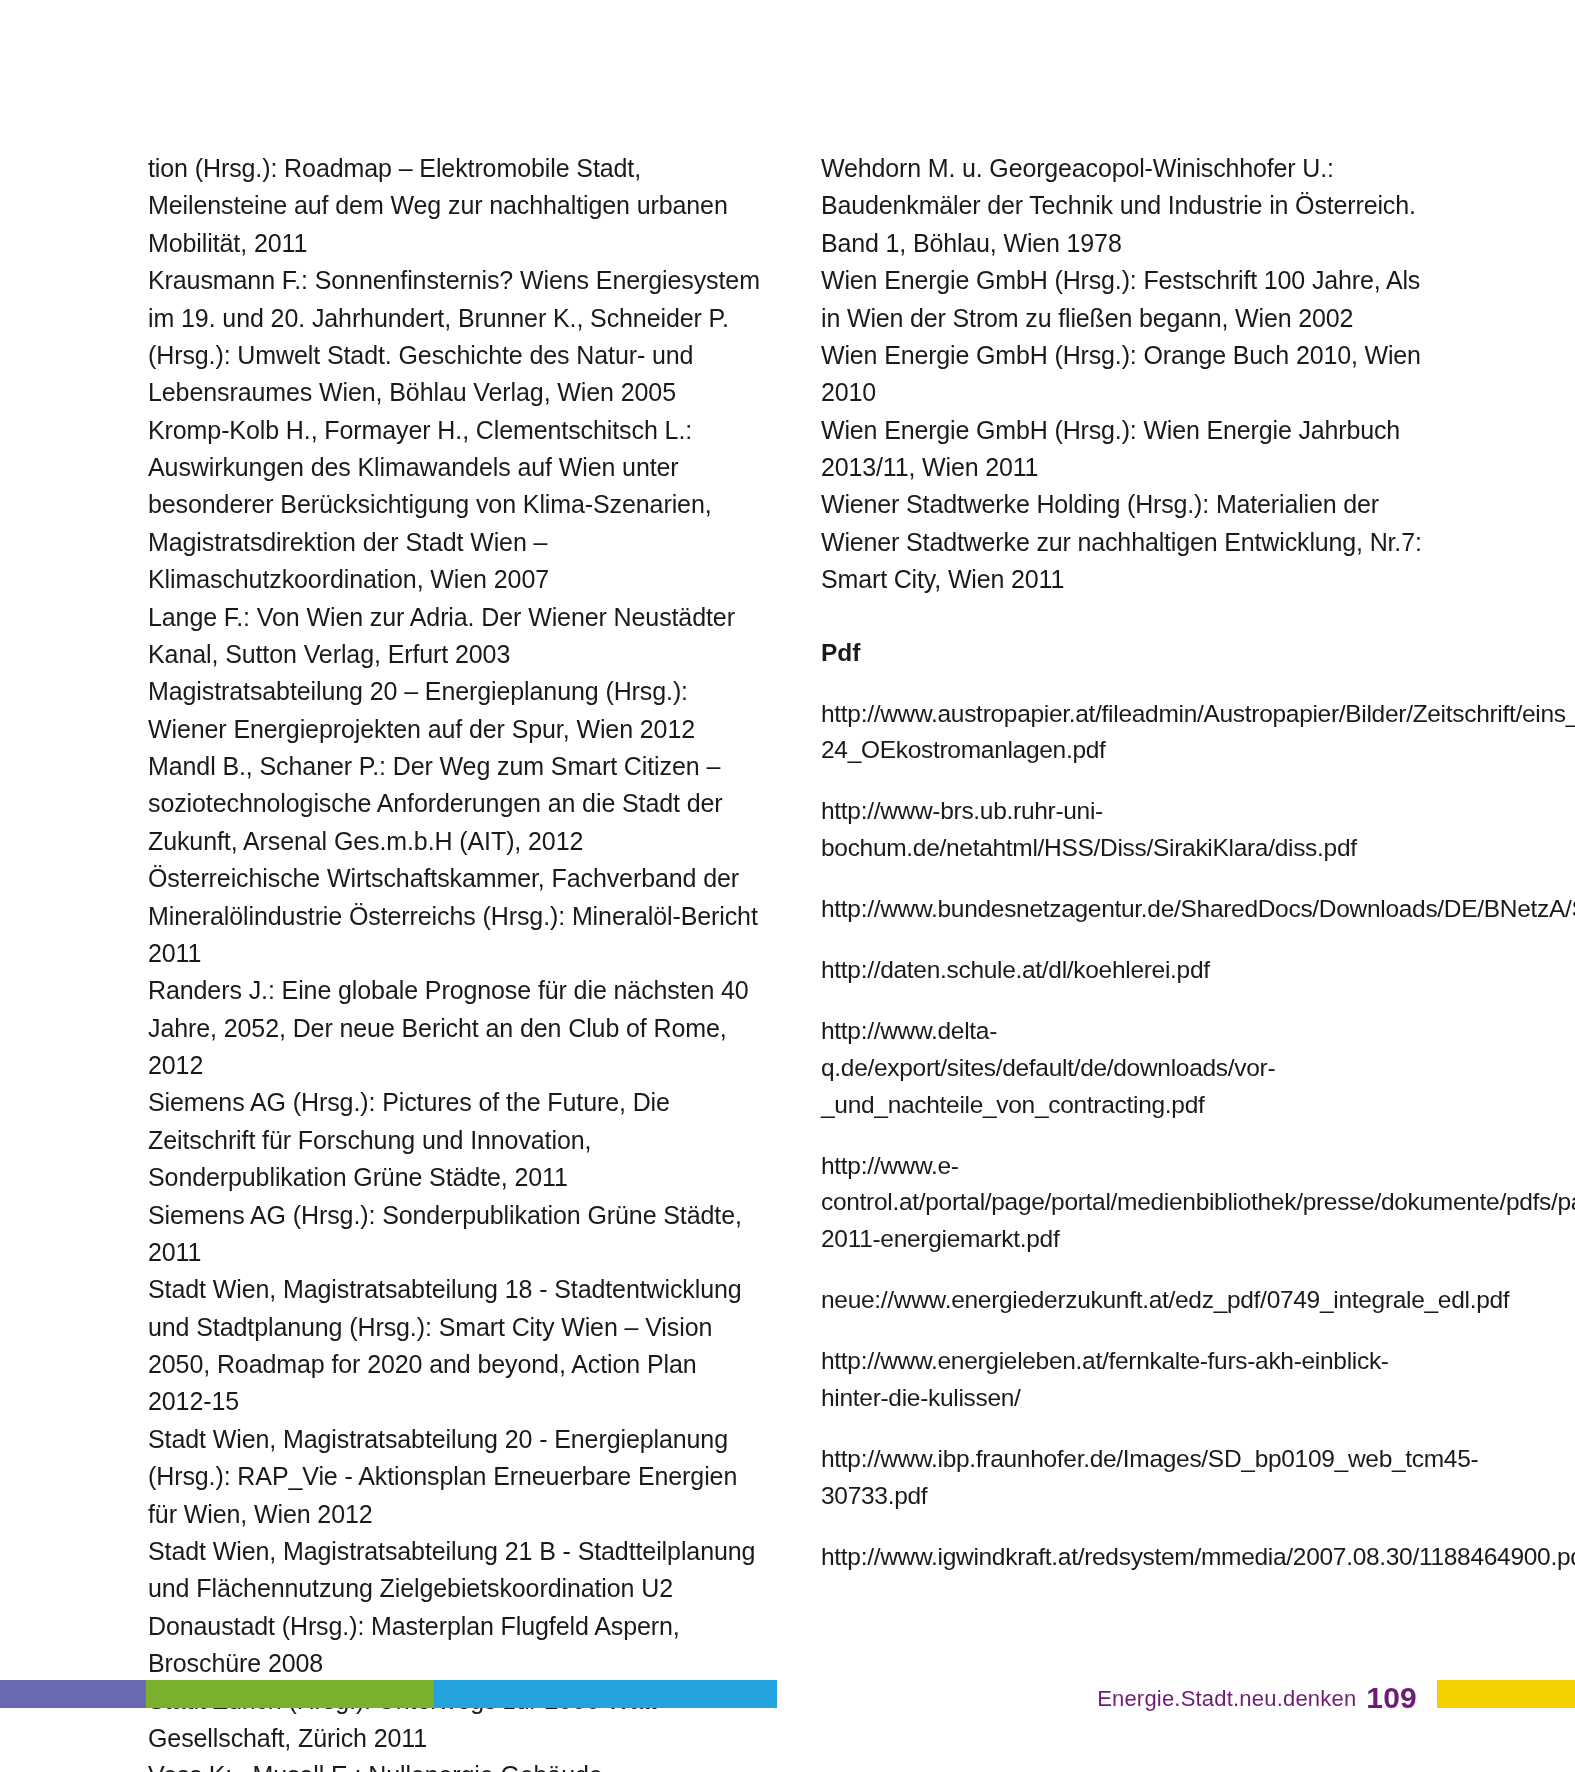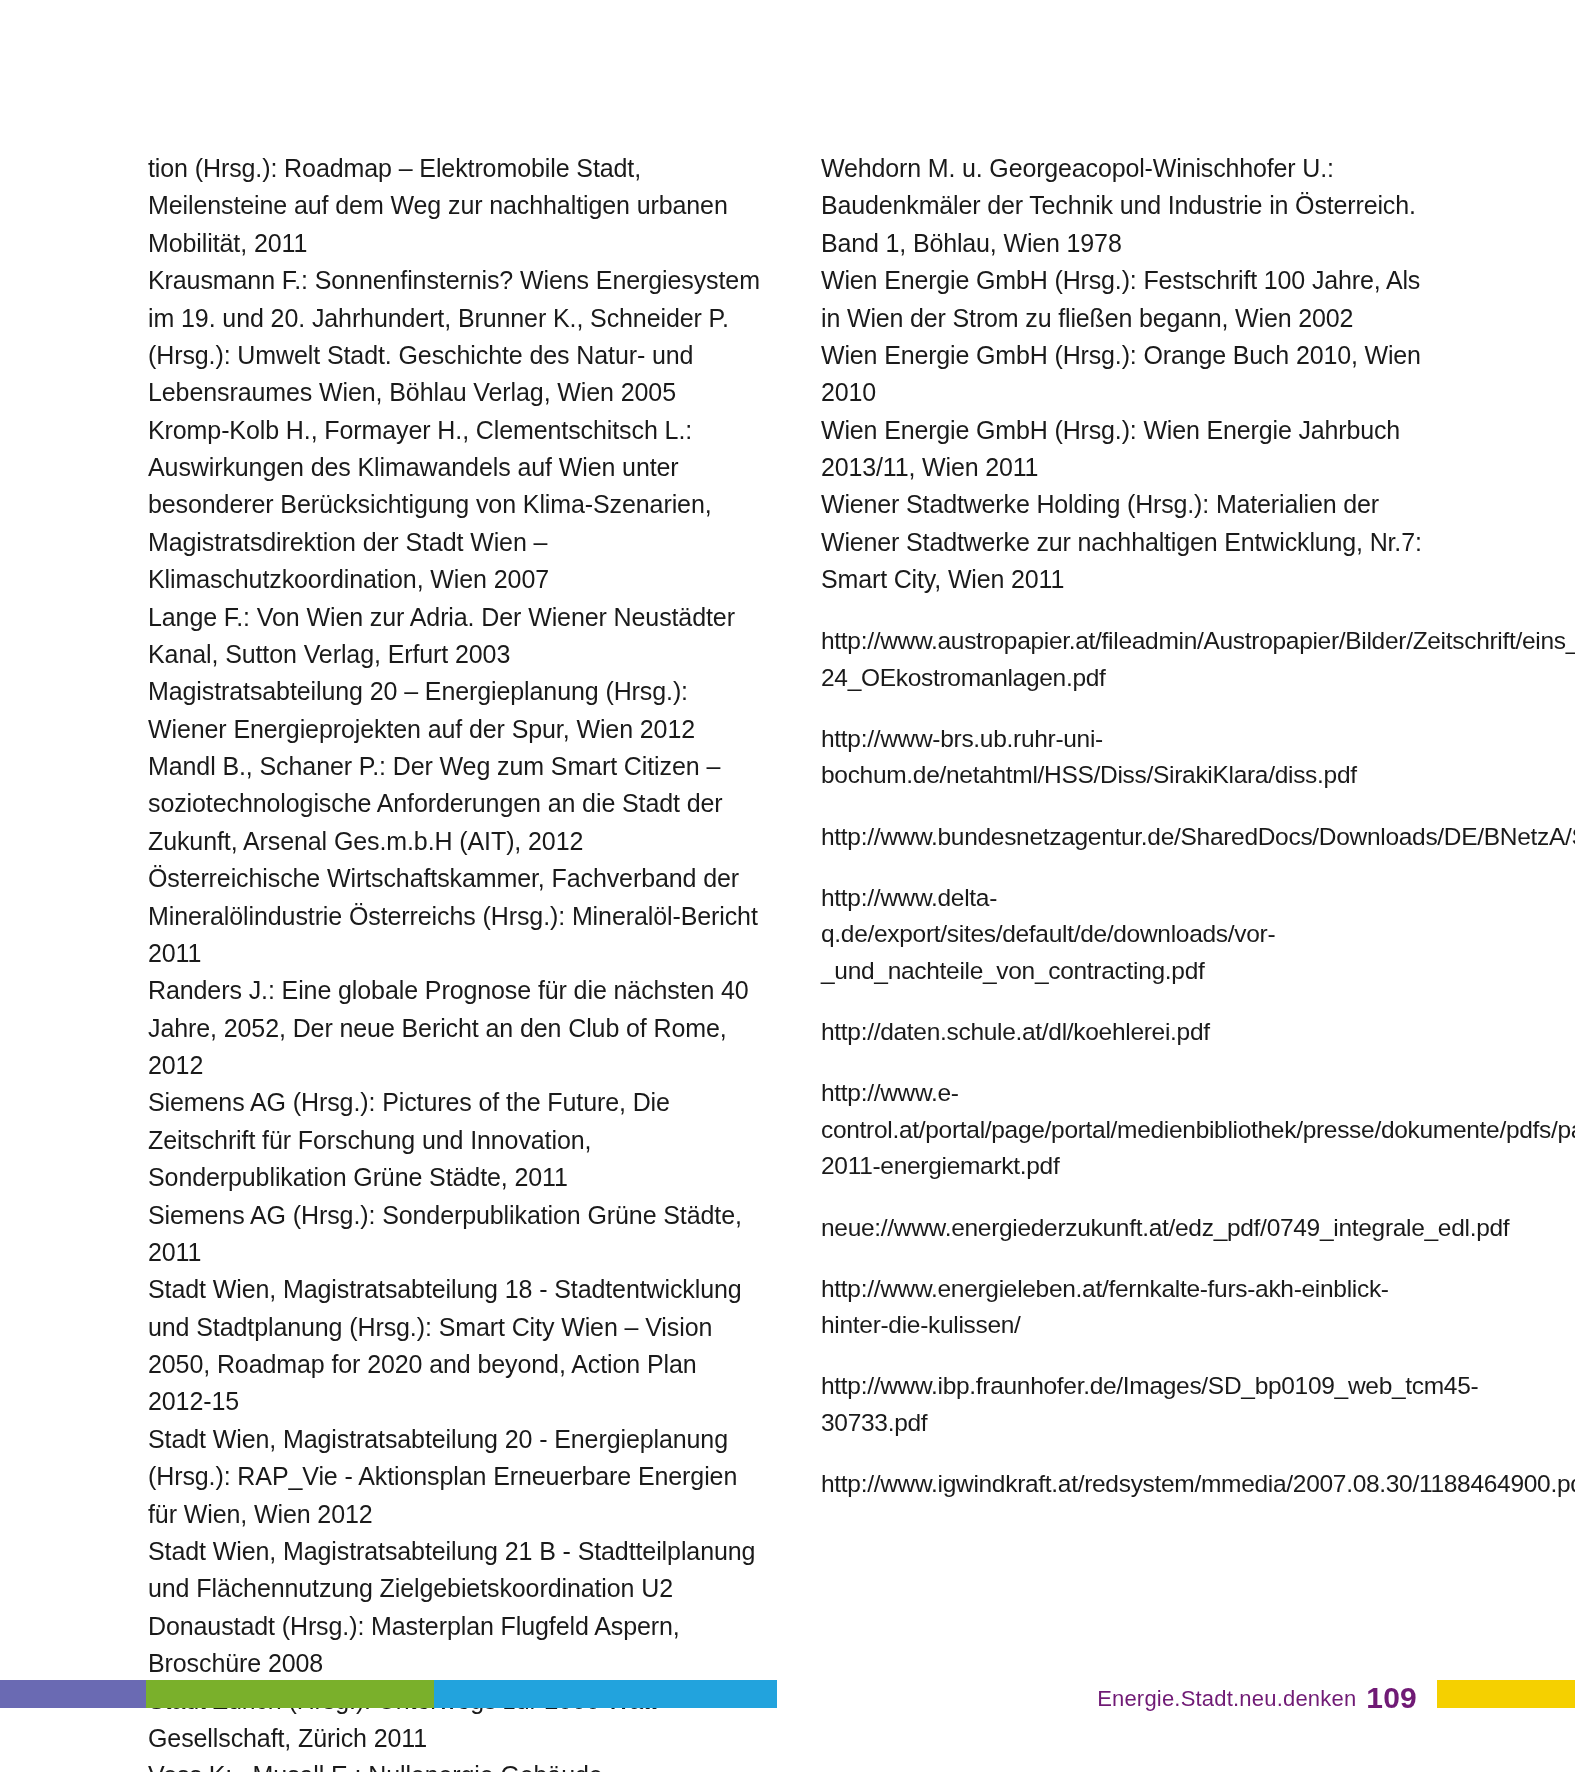--- a/index.html
+++ b/index.html
@@ -110,26 +110,27 @@
       <p class="entry">Voss K:., Musall E.: Nullenergie Gebäude, Internationale Projekte zum Klimaneutralen Wohnen und Arbeiten, Detail Green Book, 2011</p>
     </div>
 
     <div class="col col-right">
       <p class="entry">Wehdorn M. u. Georgeacopol-Winischhofer U.: Baudenkmäler der Technik und Industrie in Österreich. Band 1, Böhlau, Wien 1978</p>
       <p class="entry">Wien Energie GmbH (Hrsg.): Festschrift 100 Jahre, Als in Wien der Strom zu fließen begann, Wien 2002</p>
       <p class="entry">Wien Energie GmbH (Hrsg.): Orange Buch 2010, Wien 2010</p>
       <p class="entry">Wien Energie GmbH (Hrsg.): Wien Energie Jahrbuch 2013/11, Wien 2011</p>
       <p class="entry">Wiener Stadtwerke Holding (Hrsg.): Materialien der Wiener Stadtwerke zur nachhaltigen Entwicklung, Nr.7: Smart City, Wien 2011</p>
 
+      <h2 class="section-heading">Pdf</h2>
 
       <p class="url-entry">http://www.austropapier.at/fileadmin/Austropapier/Bilder/Zeitschrift/eins_11/20-24_OEkostromanlagen.pdf</p>
       <p class="url-entry">http://www-brs.ub.ruhr-uni-bochum.de/netahtml/HSS/Diss/SirakiKlara/diss.pdf</p>
       <p class="url-entry">http://www.bundesnetzagentur.de/SharedDocs/Downloads/DE/BNetzA/Sachgebiete/Energie/Sonderthemen/Stromausfall4Nov06/BerichtId9007pdf</p>
+      <p class="url-entry">http://daten.schule.at/dl/koehlerei.pdf</p>
       <p class="url-entry">http://www.delta-q.de/export/sites/default/de/downloads/vor-_und_nachteile_von_contracting.pdf</p>
-      <p class="url-entry">http://daten.schule.at/dl/koehlerei.pdf</p>
       <p class="url-entry">http://www.e-control.at/portal/page/portal/medienbibliothek/presse/dokumente/pdfs/pa-2011-energiemarkt.pdf</p>
       <p class="url-entry">neue://www.energiederzukunft.at/edz_pdf/0749_integrale_edl.pdf</p>
       <p class="url-entry">http://www.energieleben.at/fernkalte-furs-akh-einblick-hinter-die-kulissen/</p>
       <p class="url-entry">http://www.ibp.fraunhofer.de/Images/SD_bp0109_web_tcm45-30733.pdf</p>
       <p class="url-entry">http://www.igwindkraft.at/redsystem/mmedia/2007.08.30/1188464900.pdf</p>
 
     </div>
 
   </div>
 

